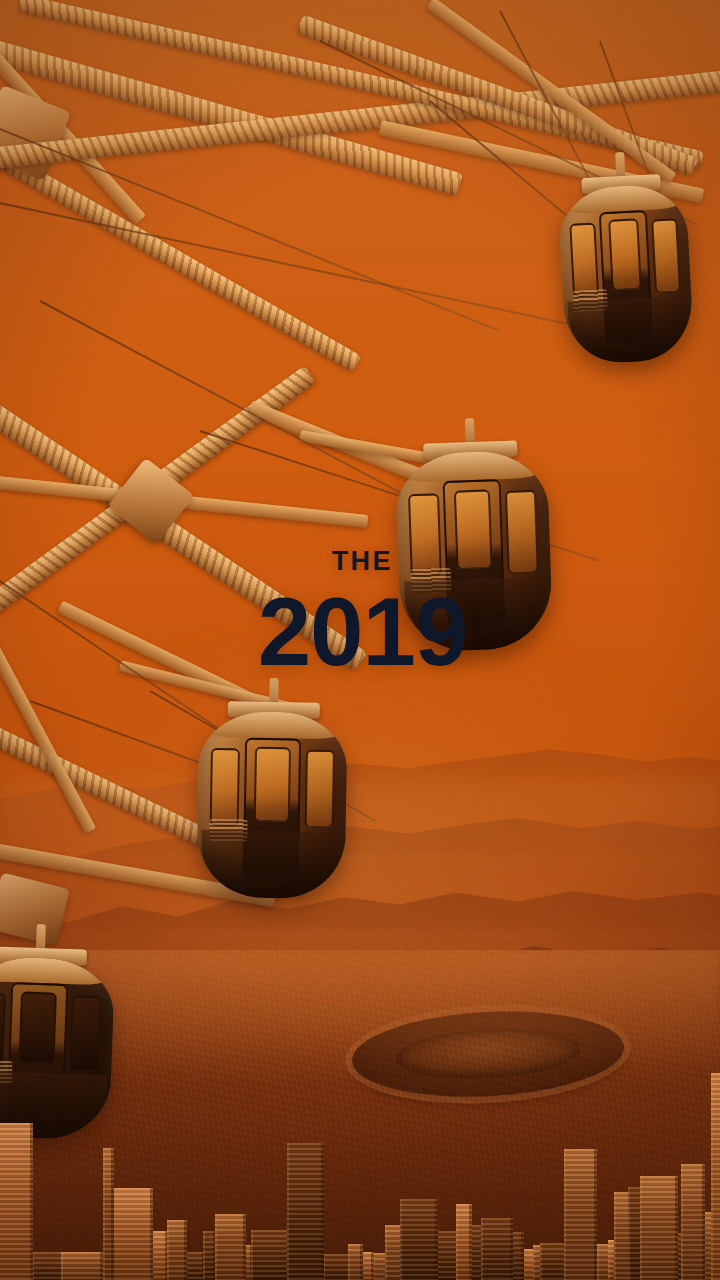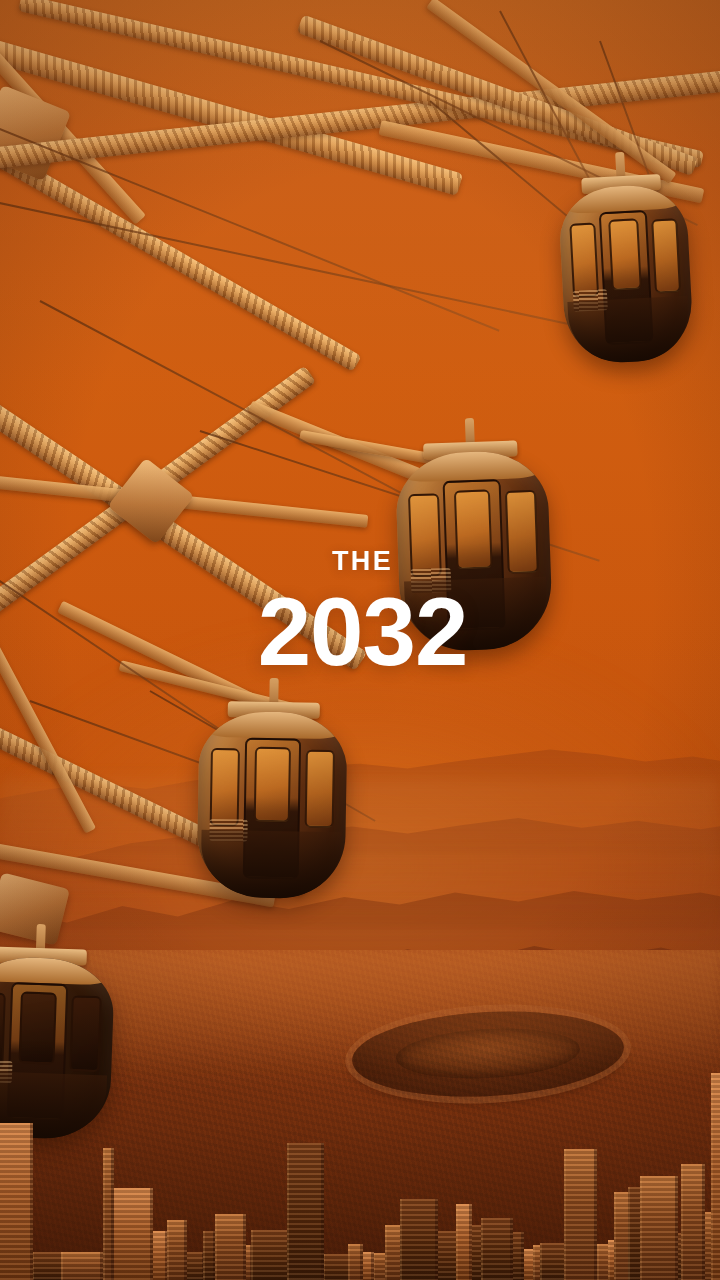--- a/index.html
+++ b/index.html
@@ -225,21 +225,21 @@
   .gondola.silhouette .g-body {
     background:linear-gradient(120deg,#5e2c11 0%,#40200b 30%,#2a1406 62%,#1b0c03 100%);
   }
   .gondola.silhouette .g-win { background:linear-gradient(170deg, rgba(60,27,9,.92), rgba(26,11,3,.96)); }
 
   
   .titleblock {
     position:absolute; left:5px; right:0; top:548px;
     text-align:center;
     z-index:40;
-    color:#ffffff;
+    color:#0f172a;
   }
   .t-the {
     font-size:27px; font-weight:700; letter-spacing:2.4px;
     line-height:1;
     text-shadow:0 2px 10px rgba(70,26,6,.30);
   }
   .t-year {
     font-size:96px; font-weight:700; letter-spacing:-1px;
     line-height:1; margin-top:9px;
     text-shadow:0 3px 16px rgba(70,26,6,.28);
@@ -411,18 +411,18 @@
           <div class="g-win" style="left: 38%; top: 19%; width: 24%; height: 40%;"></div>
           <div class="g-win" style="left: 72%; top: 20%; width: 20%; height: 42%;"></div>
           <div class="g-louver"></div>
           <div class="g-skirt"></div>
         </div>
       </div>
     </div>
 
   <div class="titleblock">
     <div class="t-the">THE</div>
-    <div class="t-year">2032</div>
+    <div class="t-year">2019</div>
   </div>
 
   <div class="grade"></div>
   <div class="vignette"></div>
 </div>
 
 </body></html>

